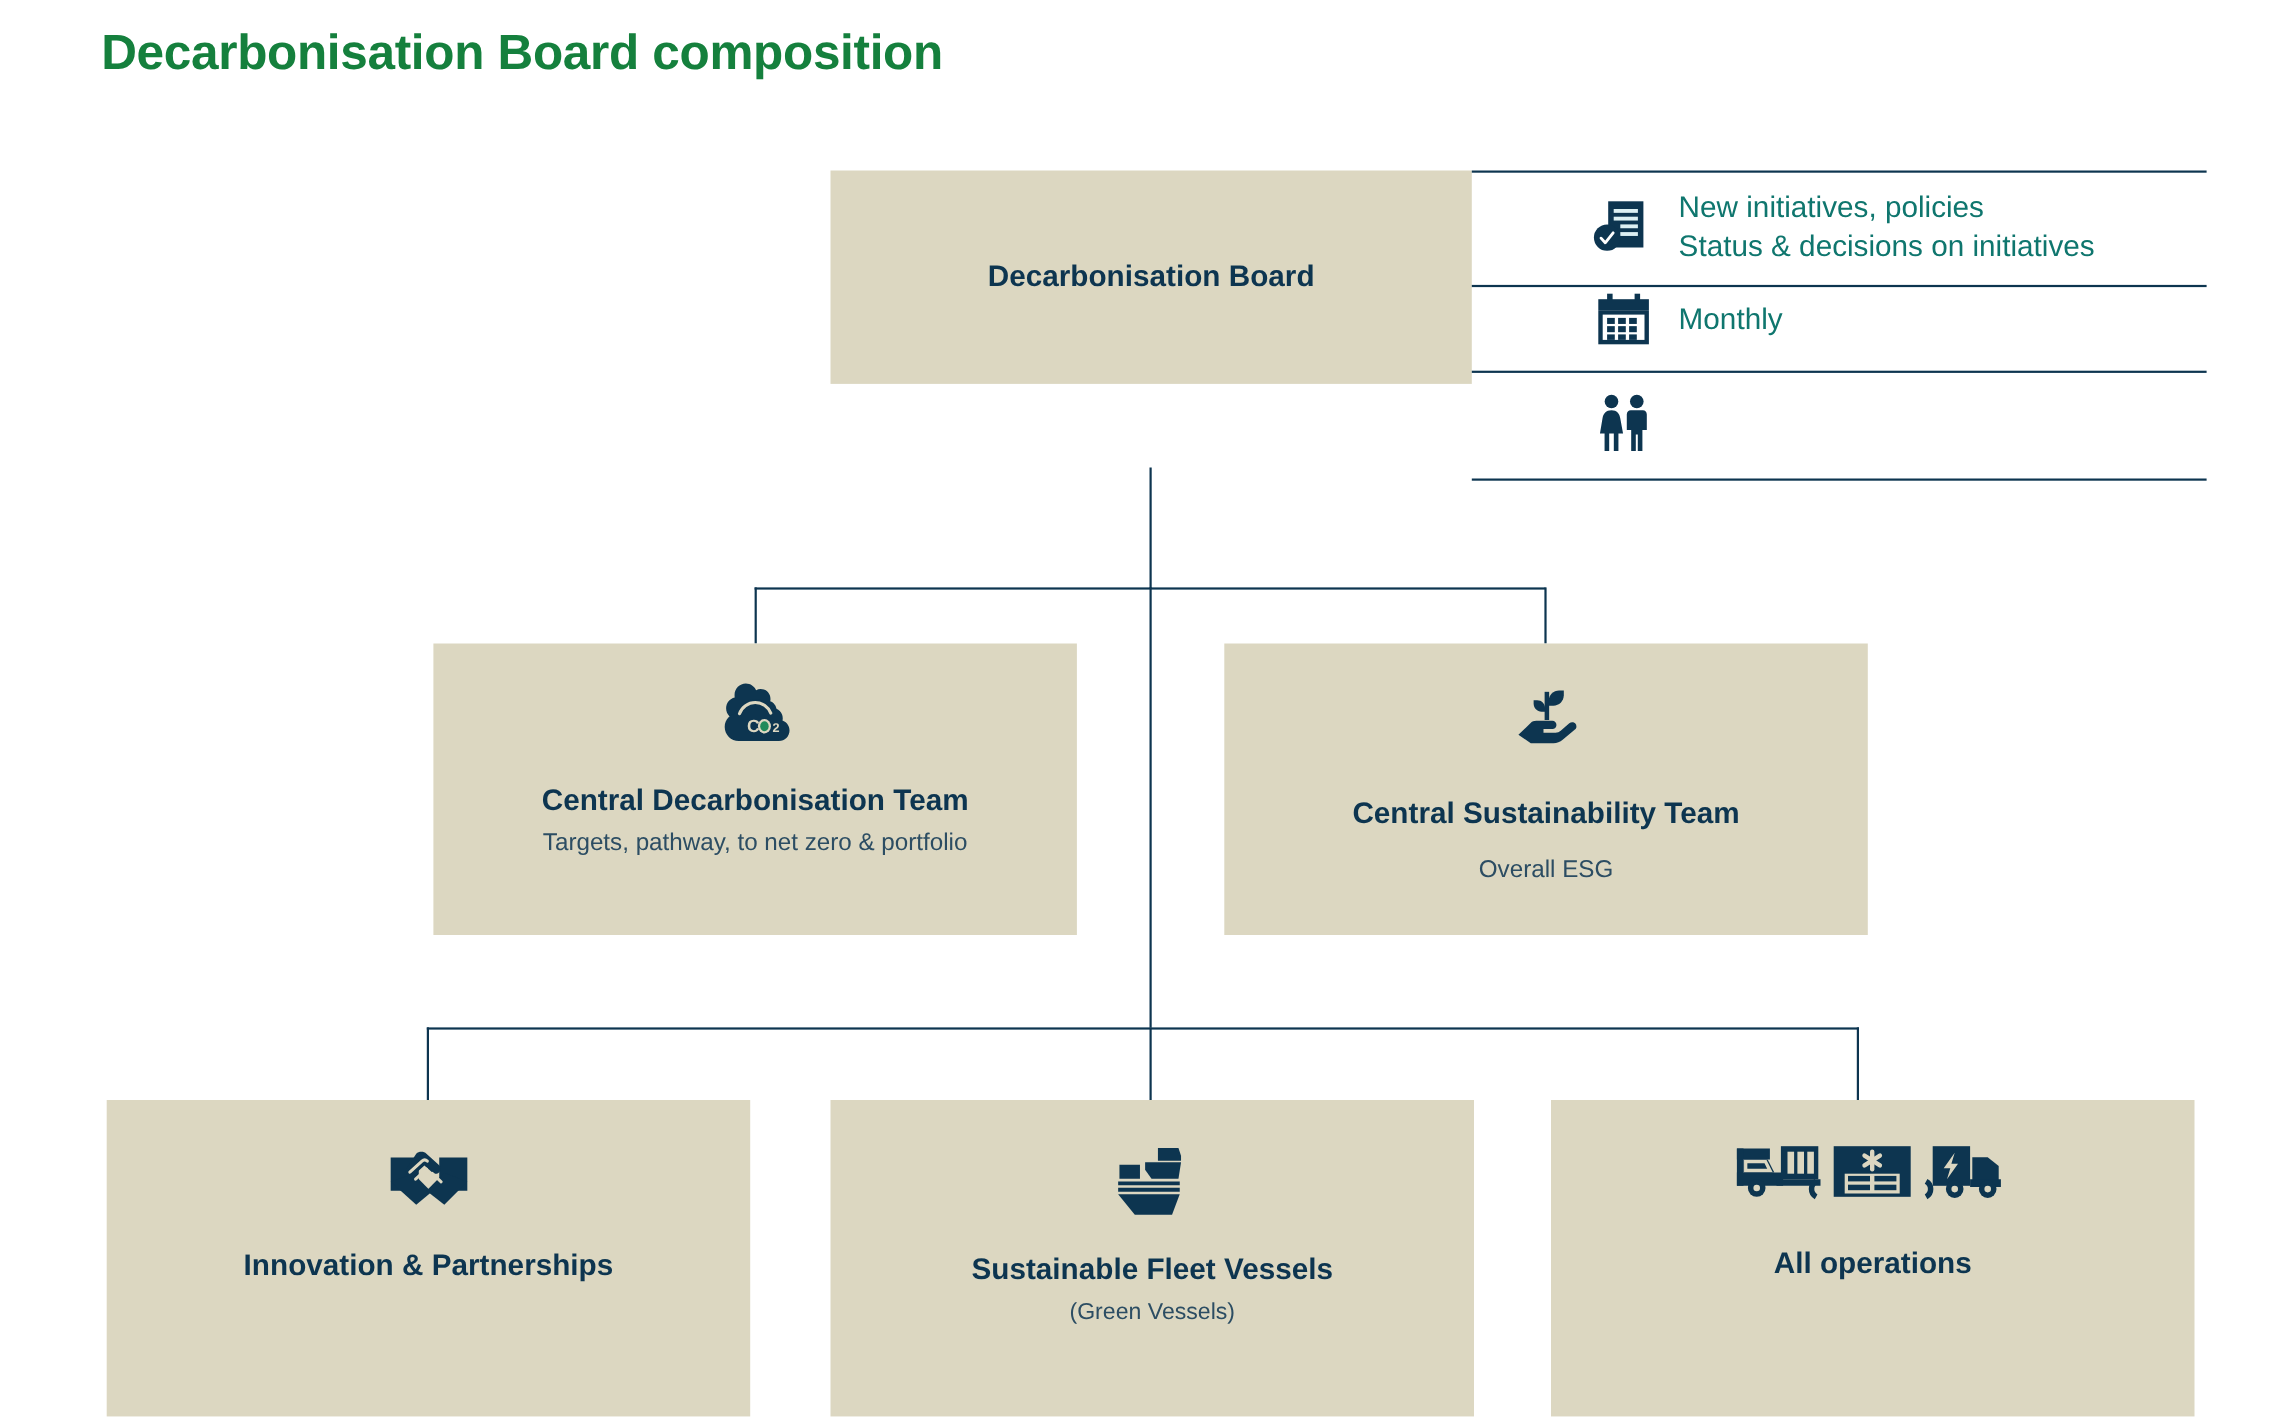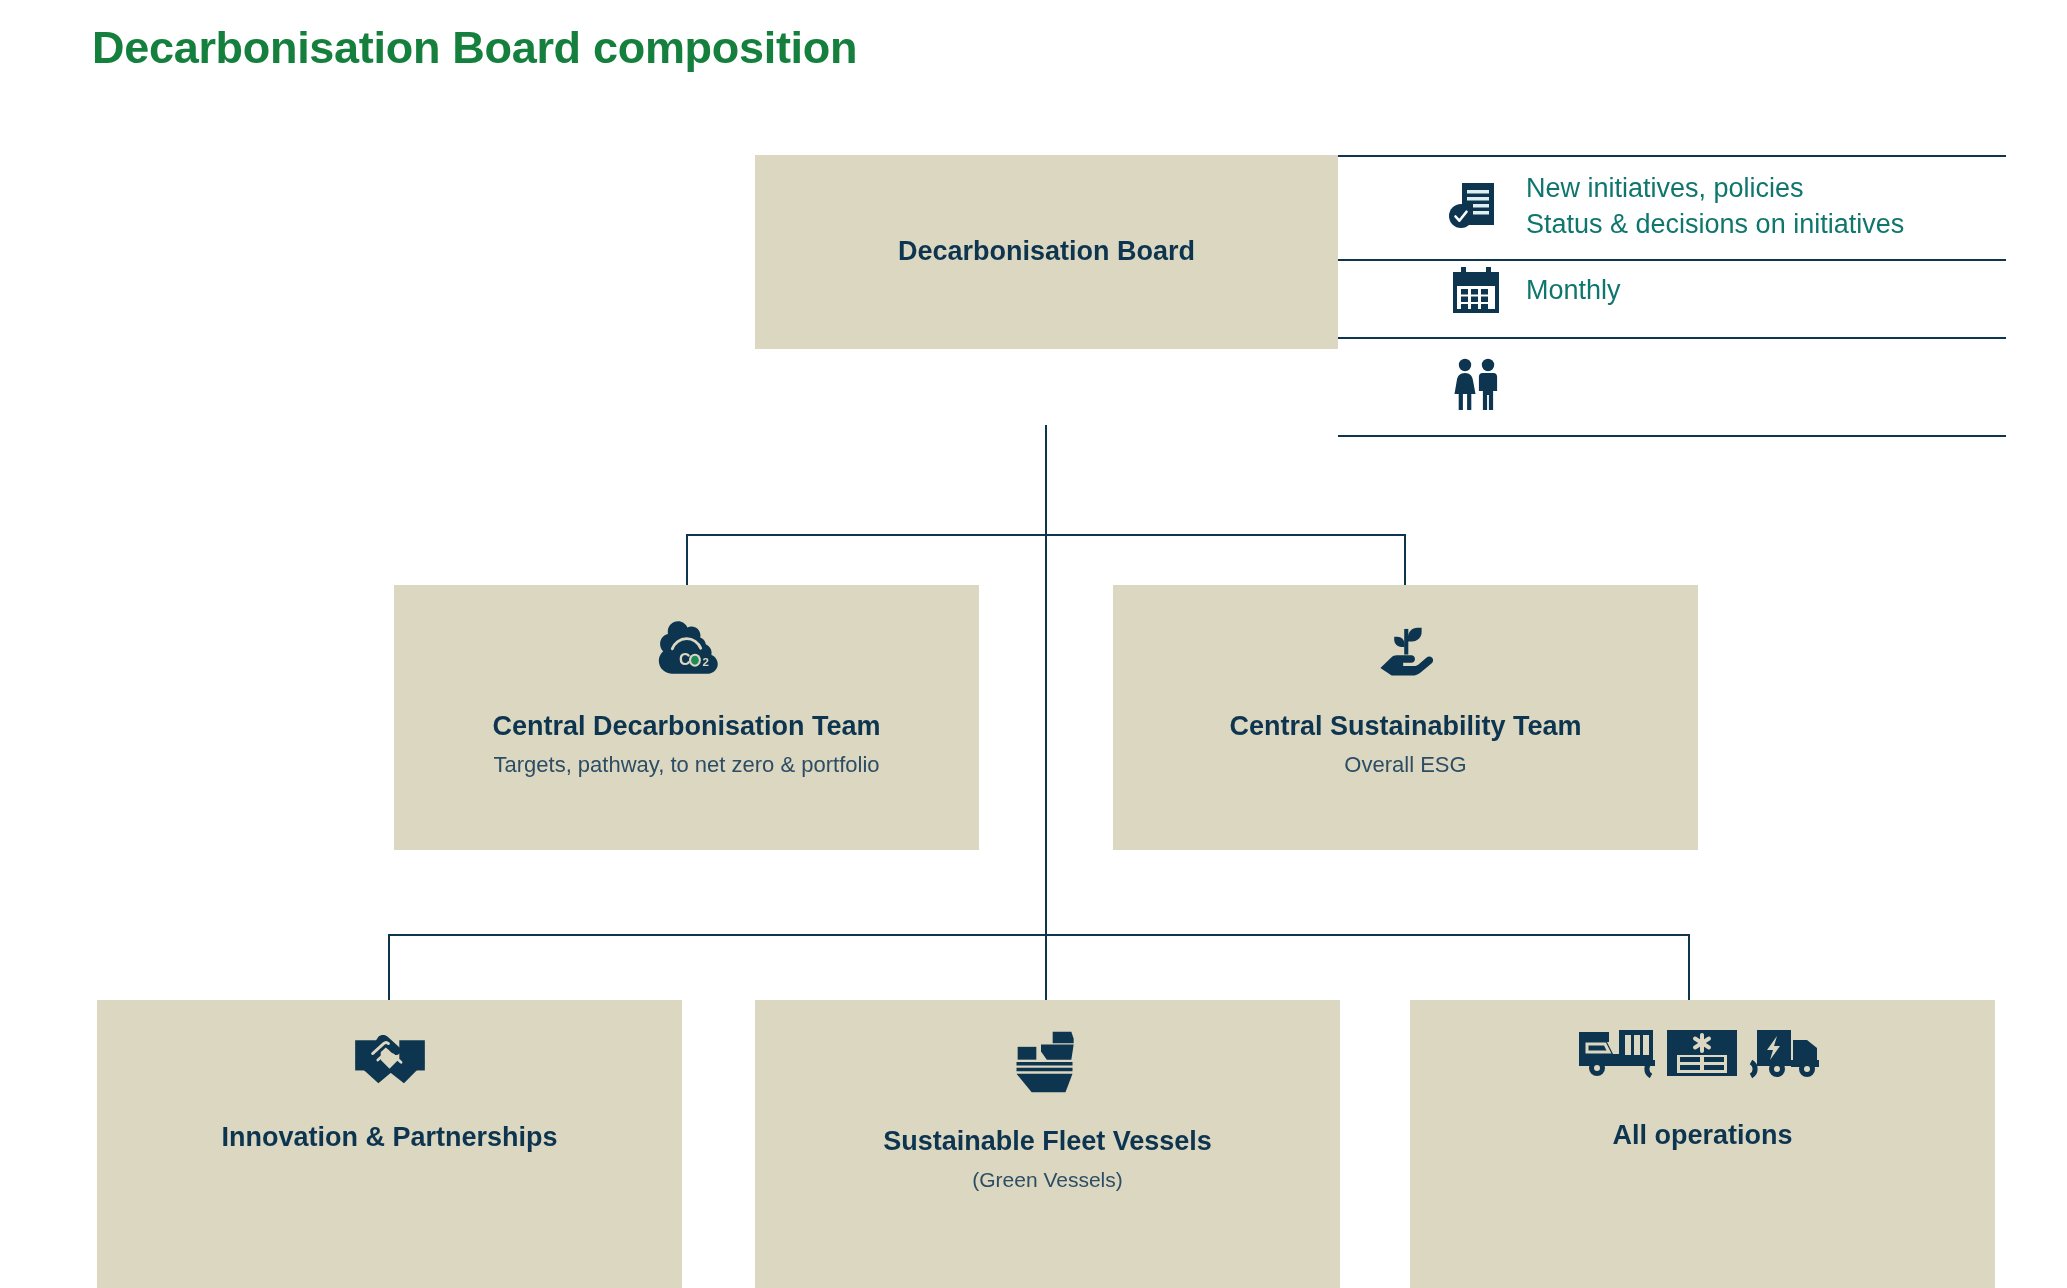--- a/index.html
+++ b/index.html
@@ -69,30 +69,30 @@
   #node-root .node-title { font-size: 27px; }
 
   
   .tier2 {
     top: 585px;
     width: 585px;
     height: 265px;
     padding-top: 26px;
   }
   #node-decarb { left: 394px; }
-  #node-sustain { left: 1113px; }
+  #node-sustain { left: 1113px; gap: 12px; }
   .tier2 .node-title { font-size: 27px; margin-top: 14px; }
   .tier2 .node-sub { font-size: 22px; margin-top: 9px; }
 
   
   .tier3 {
     top: 1000px;
     width: 585px;
     height: 288px;
-    padding-top: 24px;
+    padding-top: 36px;
   }
   #node-innovation { left: 97px; }
   #node-fleet { left: 755px; }
   #node-operations { left: 1410px; }
   .tier3 .node-title { font-size: 27px; margin-top: 22px; }
   .tier3 .node-sub { font-size: 21px; margin-top: 9px; }
 
   
   .conn {
     position: absolute;

